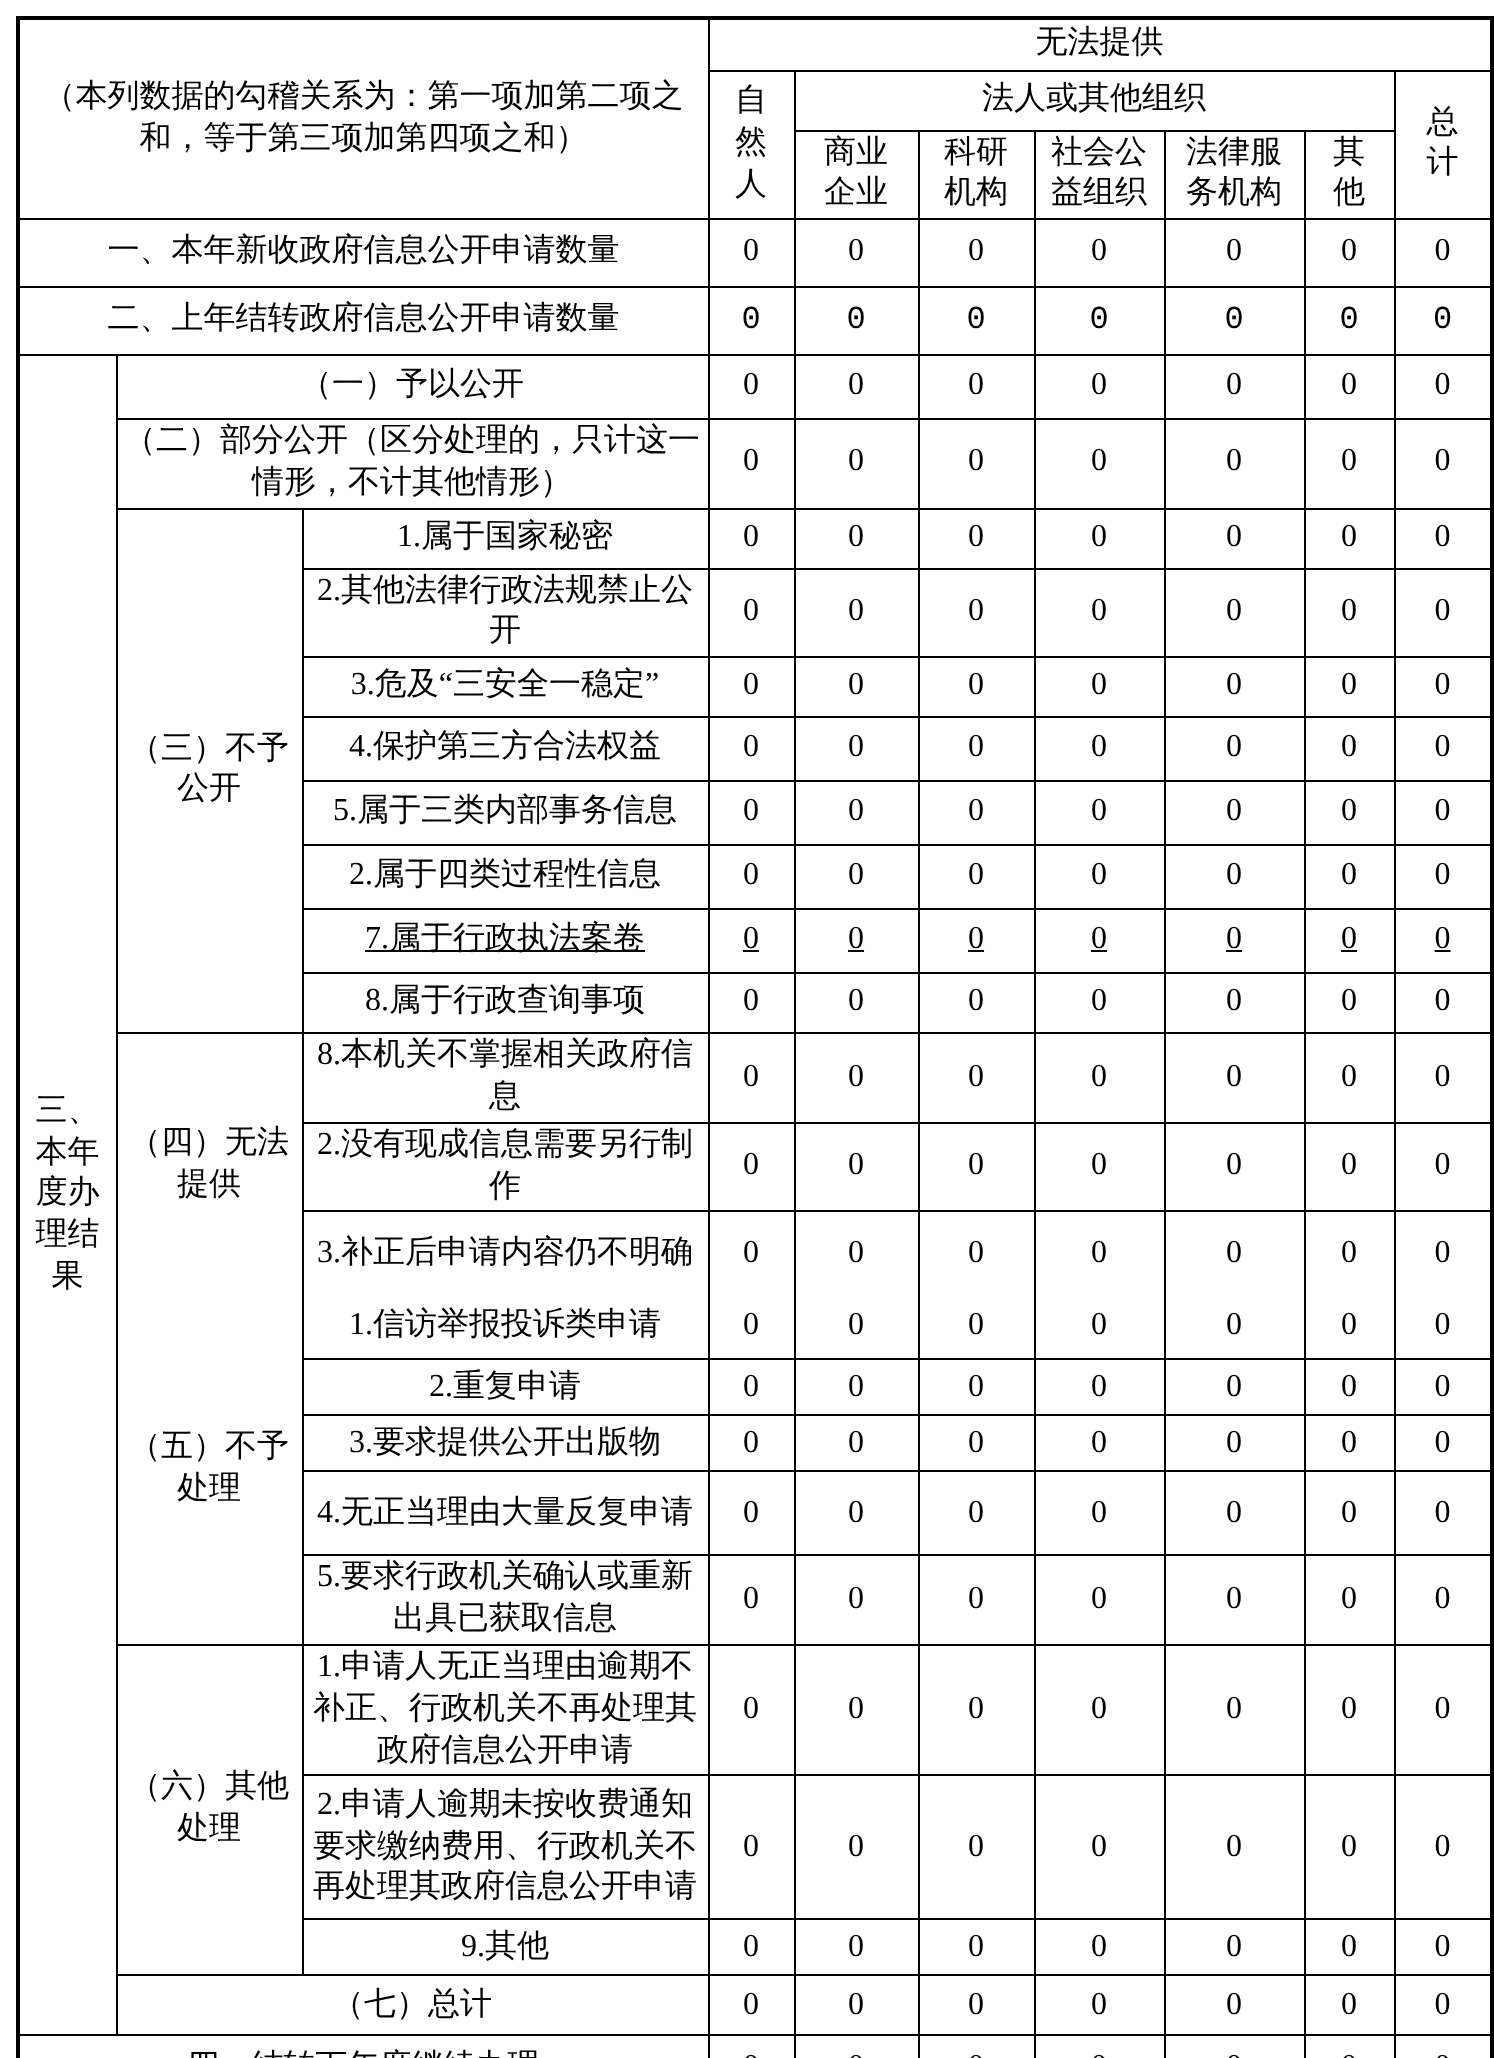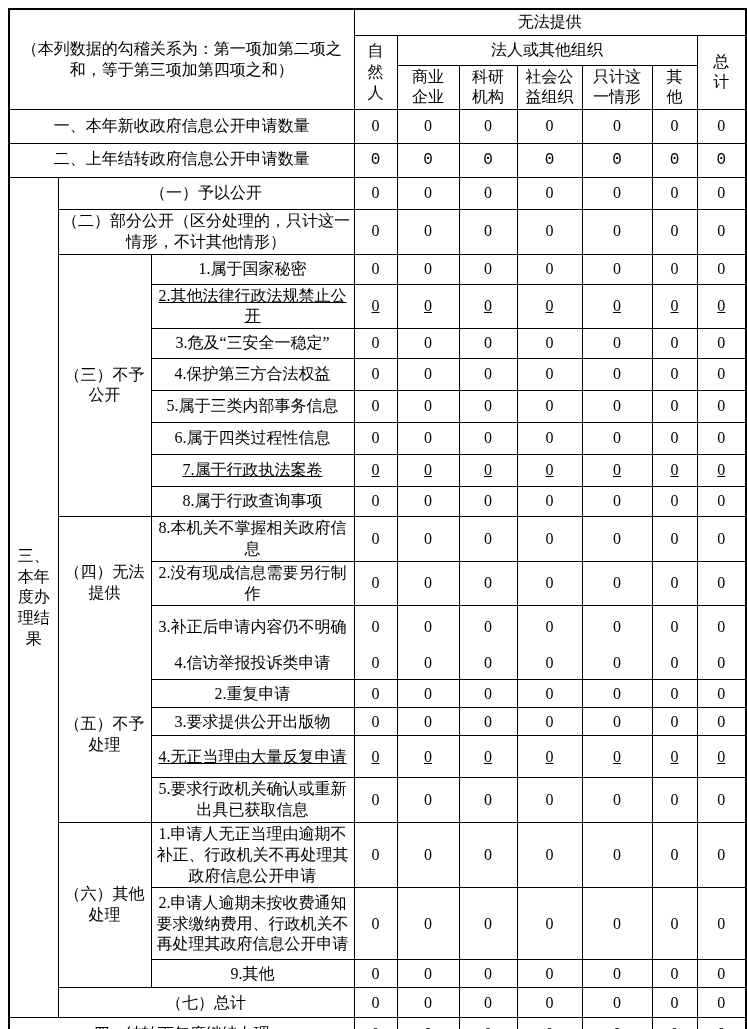--- a/index.html
+++ b/index.html
@@ -62,21 +62,21 @@
       </th>
       <th colspan="5">法人或其他组织</th>
       <th rowspan="2">
         <span class="vblock w1">总计</span>
       </th>
     </tr>
     <tr id="org-type-row" style="height:40px">
         <th><span class="vblock w2">商业企业</span></th>
         <th><span class="vblock w2">科研机构</span></th>
         <th><span class="vblock w3">社会公益组织</span></th>
-        <th><span class="vblock w3">只计这一情形</span></th>
+        <th><span class="vblock w3">法律服务机构</span></th>
         <th><span class="vblock w1">其他</span></th>
       </tr>
   </thead>
   <tbody id="table-body">
       <tr style="height: 34px;">
         <td colspan="3">一、本年新收政府信息公开申请数量</td>
         <td class="val">0</td>
         <td class="val">0</td>
         <td class="val">0</td>
         <td class="val">0</td>
@@ -119,21 +119,21 @@
         <td rowspan="8">（三）不予公开</td>
         <td>1.属于国家秘密</td>
         <td class="val">0</td>
         <td class="val">0</td>
         <td class="val">0</td>
         <td class="val">0</td>
         <td class="val">0</td>
         <td class="val">0</td>
         <td class="val">0</td>
       </tr>
-      <tr style="height: 42px; text-decoration: underline;">
+      <tr style="height: 42px;">
         <td>2.其他法律行政法规禁止公开</td>
         <td class="val">0</td>
         <td class="val">0</td>
         <td class="val">0</td>
         <td class="val">0</td>
         <td class="val">0</td>
         <td class="val">0</td>
         <td class="val">0</td>
       </tr>
       <tr style="height: 30px;">
@@ -160,21 +160,21 @@
         <td>5.属于三类内部事务信息</td>
         <td class="val">0</td>
         <td class="val">0</td>
         <td class="val">0</td>
         <td class="val">0</td>
         <td class="val">0</td>
         <td class="val">0</td>
         <td class="val">0</td>
       </tr>
       <tr style="height: 32px;">
-        <td>6.属于四类过程性信息</td>
+        <td>2.属于四类过程性信息</td>
         <td class="val">0</td>
         <td class="val">0</td>
         <td class="val">0</td>
         <td class="val">0</td>
         <td class="val">0</td>
         <td class="val">0</td>
         <td class="val">0</td>
       </tr>
       <tr style="height: 32px; text-decoration: underline;">
         <td>7.属于行政执法案卷</td>
@@ -222,21 +222,21 @@
         <td class="val no-bb">0</td>
         <td class="val no-bb">0</td>
         <td class="val no-bb">0</td>
         <td class="val no-bb">0</td>
         <td class="val no-bb">0</td>
         <td class="val no-bb">0</td>
         <td class="val no-bb">0</td>
       </tr>
       <tr style="height: 32px;">
         <td rowspan="5" class="no-bt">（五）不予处理</td>
-        <td class="no-bt">4.信访举报投诉类申请</td>
+        <td class="no-bt">1.信访举报投诉类申请</td>
         <td class="val no-bt">0</td>
         <td class="val no-bt">0</td>
         <td class="val no-bt">0</td>
         <td class="val no-bt">0</td>
         <td class="val no-bt">0</td>
         <td class="val no-bt">0</td>
         <td class="val no-bt">0</td>
       </tr>
       <tr style="height: 28px;">
         <td>2.重复申请</td>
@@ -251,21 +251,21 @@
       <tr style="height: 28px;">
         <td>3.要求提供公开出版物</td>
         <td class="val">0</td>
         <td class="val">0</td>
         <td class="val">0</td>
         <td class="val">0</td>
         <td class="val">0</td>
         <td class="val">0</td>
         <td class="val">0</td>
       </tr>
-      <tr style="height: 42px; text-decoration: underline;">
+      <tr style="height: 42px;">
         <td>4.无正当理由大量反复申请</td>
         <td class="val">0</td>
         <td class="val">0</td>
         <td class="val">0</td>
         <td class="val">0</td>
         <td class="val">0</td>
         <td class="val">0</td>
         <td class="val">0</td>
       </tr>
       <tr style="height: 42px;">

